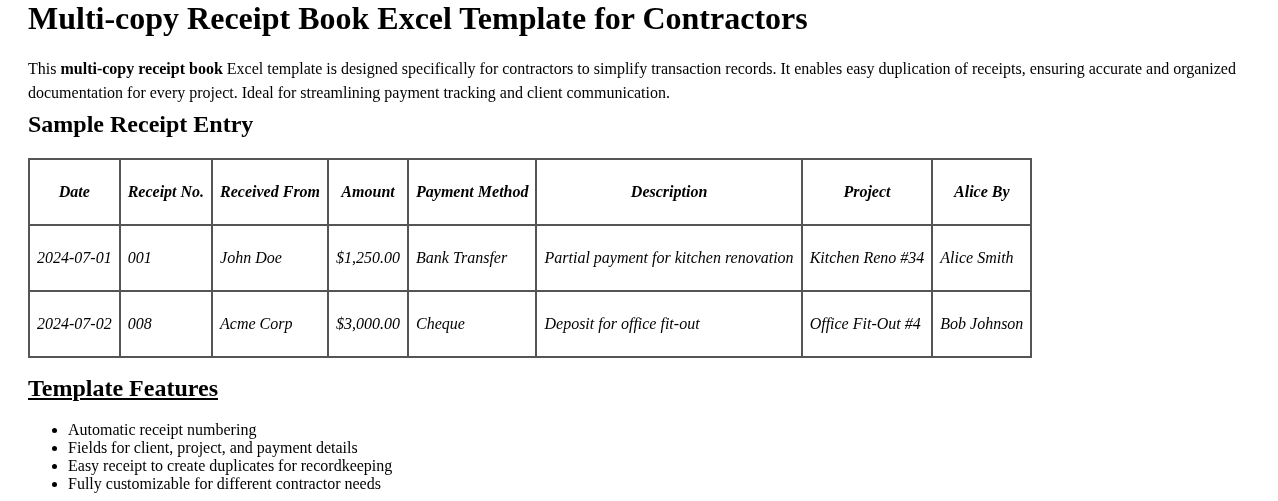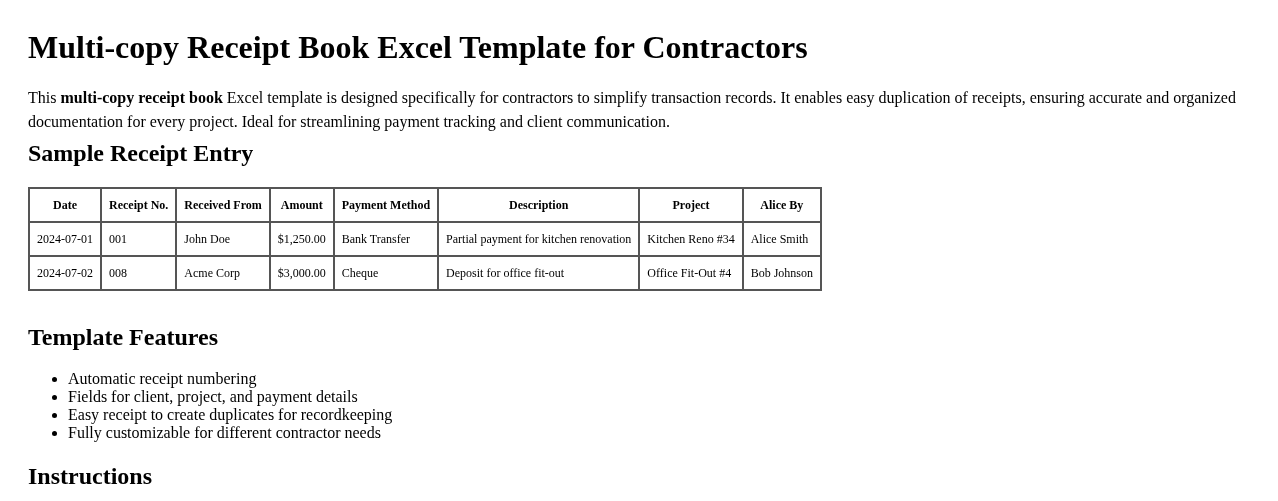--- a/index.html
+++ b/index.html
@@ -9,21 +9,20 @@
       font-size: 16px;
       width: 1278px;
       height: 501px;
       overflow: hidden;
     }
     .page { padding: 0 28px; }
     h1 {
       font-size: 32px;
       font-weight: bold;
       margin: 0;
-      padding-top: 29px;
       line-height: 37px;
     }
     p.intro {
       margin: 20px 0 0 0;
       font-size: 16px;
       line-height: 24px;
     }
     h2 {
       font-size: 24px;
       font-weight: bold;
@@ -31,28 +30,29 @@
       line-height: 28px;
     }
     h2.sample { margin-top: 5px; }
     table {
       border-collapse: collapse;
       border: 2px solid #555;
       margin-top: 20px;
     }
     th, td {
       border: 2px solid #555;
-      padding: 0 7px;
+      padding: 16px 7px;
       height: 32px;
-      font-size: 12px;
+      font-size: 16px;
       white-space: nowrap;
+      font-style: italic;
     }
     th { font-weight: bold; text-align: center; }
     td { text-align: left; }
-    h2.features { margin-top: 32px; }
+    h2.features { margin-top: 16px; text-decoration: underline; }
     ul {
       margin: 19px 0 16px 0;
       padding-left: 40px;
       line-height: 18px;
     }
     li { font-size: 16px; }
     h2.instructions { margin-top: 20px; }
   </style>
 </head>
 <body>

